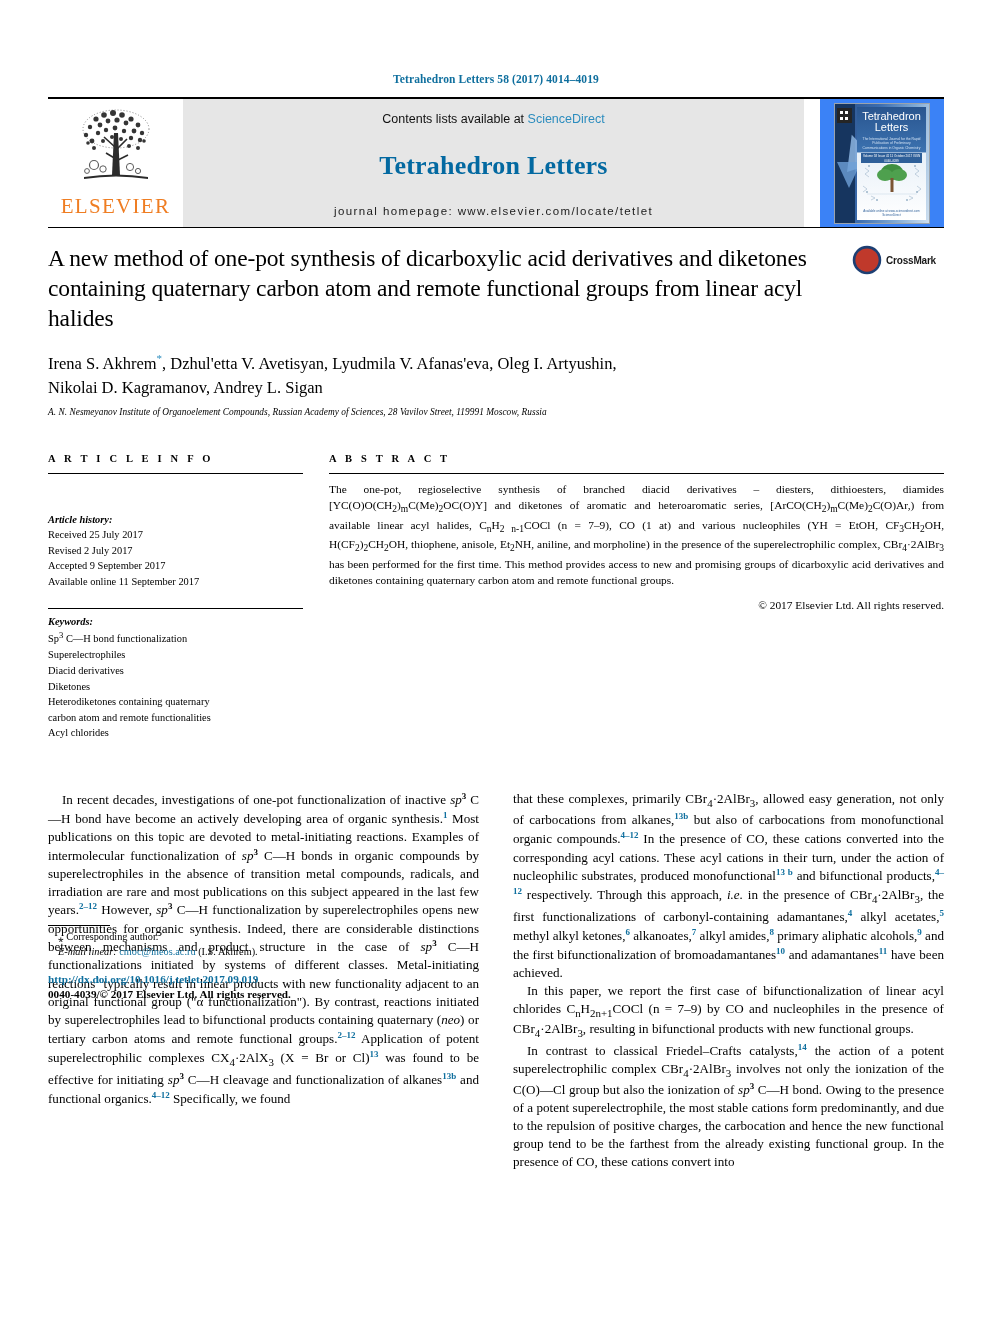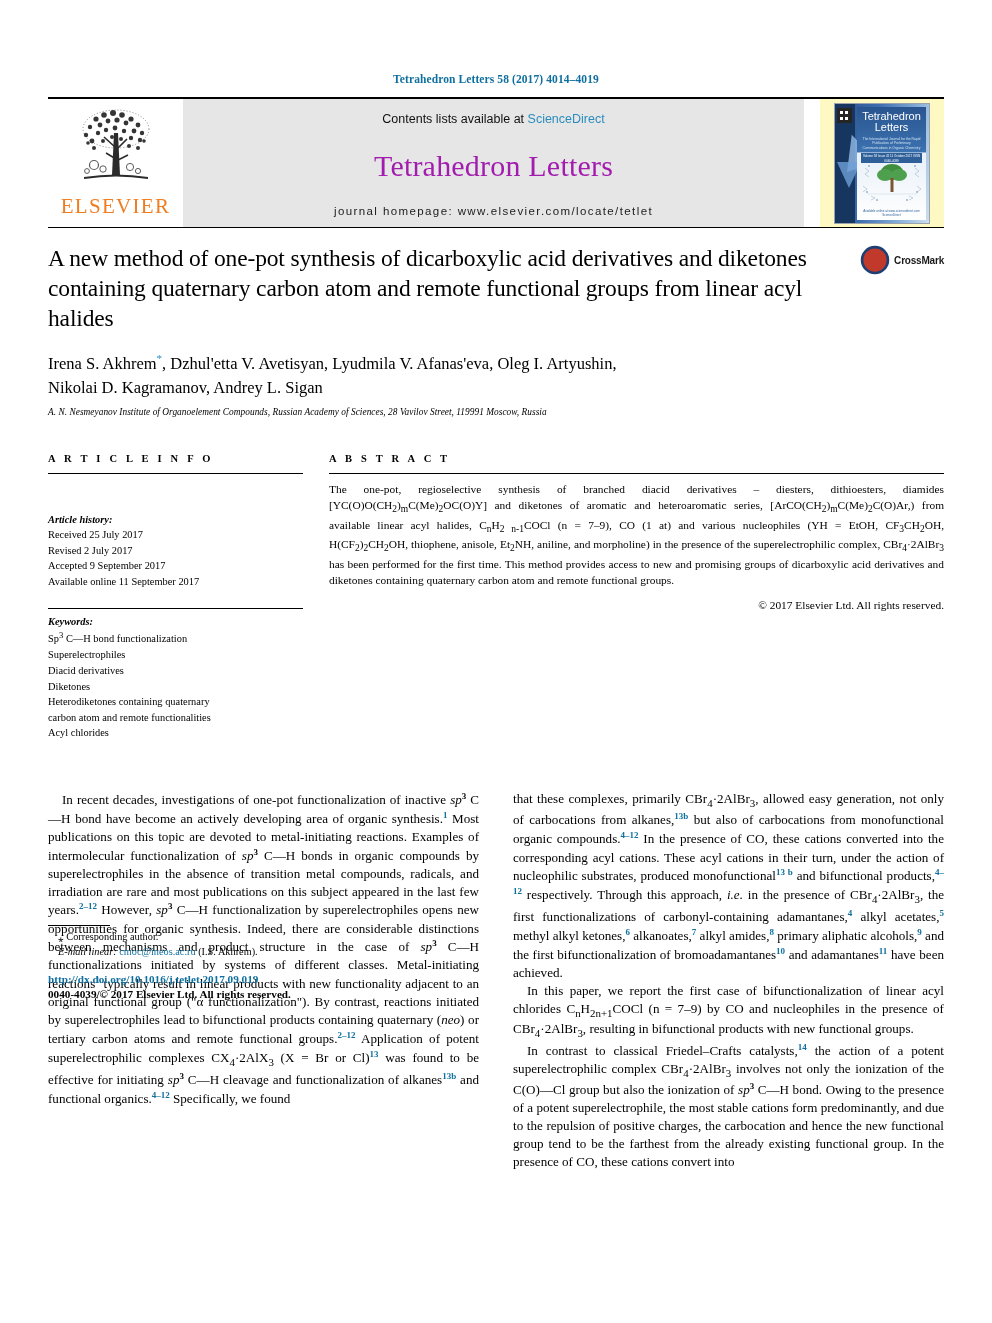--- a/index.html
+++ b/index.html
@@ -60,36 +60,37 @@
     display: flex;
     flex-direction: column;
     align-items: center;
     justify-content: space-between;
     padding: 13px 0 10px 0;
   }
   .contents-line { font-family: "Liberation Sans", sans-serif; font-size: 12.5px; color:#111; }
   .contents-line .sd { color: #2b8cbe; }
   .journal-name {
     font-family: "Liberation Serif", serif;
-    font-size: 30px;
-    color: #a21caf;
+    font-size: 26px;
+    color: #0369a1;
     letter-spacing: .2px;
     line-height: 1;
+    font-weight: bold;
   }
   .homepage-line {
     font-family: "Liberation Sans", sans-serif;
     font-size: 11.5px;
     letter-spacing: 1.4px;
     color: #1b1b1b;
   }
   .cover-block {
     width: 124px;
     flex: 0 0 124px;
     display: flex; align-items: center; justify-content: center;
-    background: #fef9c3;
+    background: #3b82f6;
     margin-left: 16px;
   }
   .cover {
     width: 96px; height: 121px;
     border: 1px solid #9aa3ad;
     position: relative;
     overflow: hidden;
     background: linear-gradient(100deg,#2b4f86 0%, #3b6cae 38%, #7fa9d4 70%, #cfe0f0 100%);
   }
   .cover-left-bar { position:absolute; left:0; top:0; width:20px; height:100%; background:#16355f; }
@@ -130,21 +131,21 @@
   .title-row { display:flex; margin-top: 15px; }
   .title-col { flex: 1 1 auto; padding-right: 10px; }
   .article-title {
     font-family: "Liberation Serif", serif;
     font-size: 23.5px;
     font-weight: normal;
     line-height: 1.28;
     margin: 0;
     letter-spacing: -.15px;
   }
-  .crossmark-col { flex: 0 0 100px; display:flex; flex-direction:column; align-items:flex-end; padding-top:2px;}
+  .crossmark-col { flex: 0 0 100px; display:flex; flex-direction:column; align-items:center; padding-top:2px;}
   .crossmark-badge { display:flex; align-items:center; gap:4px; }
   .cm-logo { width:30px; height:30px; }
   .cm-word { font-family:"Liberation Sans",sans-serif; font-size:10px; font-weight:bold; color:#1a1a1a; letter-spacing:-.2px;}
 
   .authors {
     font-family:"Liberation Serif", serif;
     font-size: 16.5px;
     line-height: 1.45;
     margin-top: 18px;
   }

